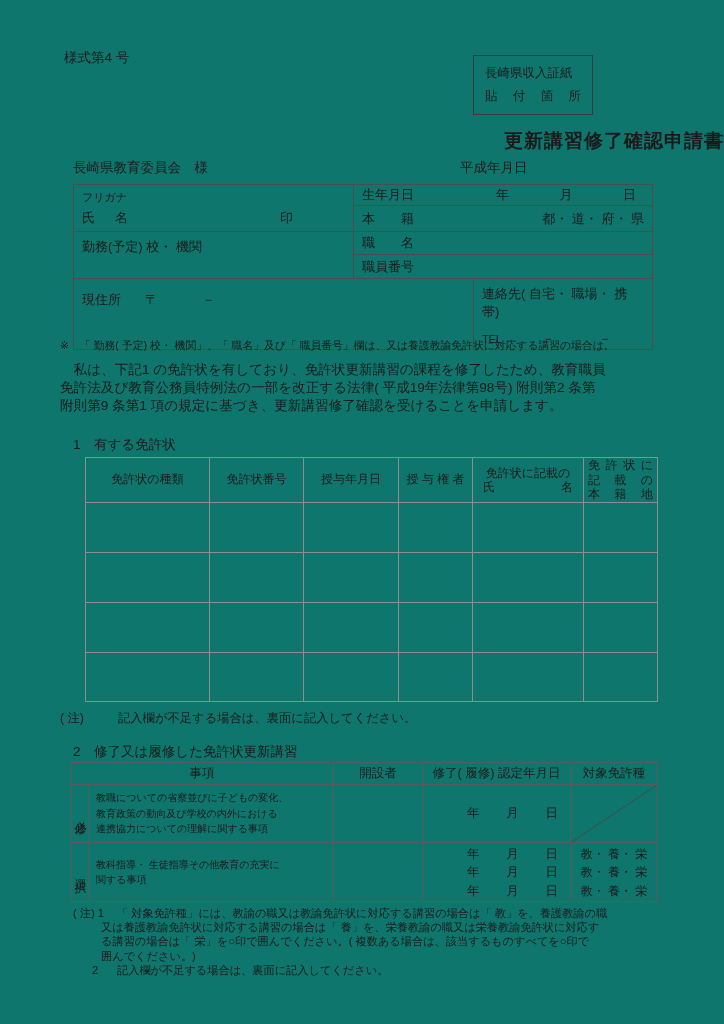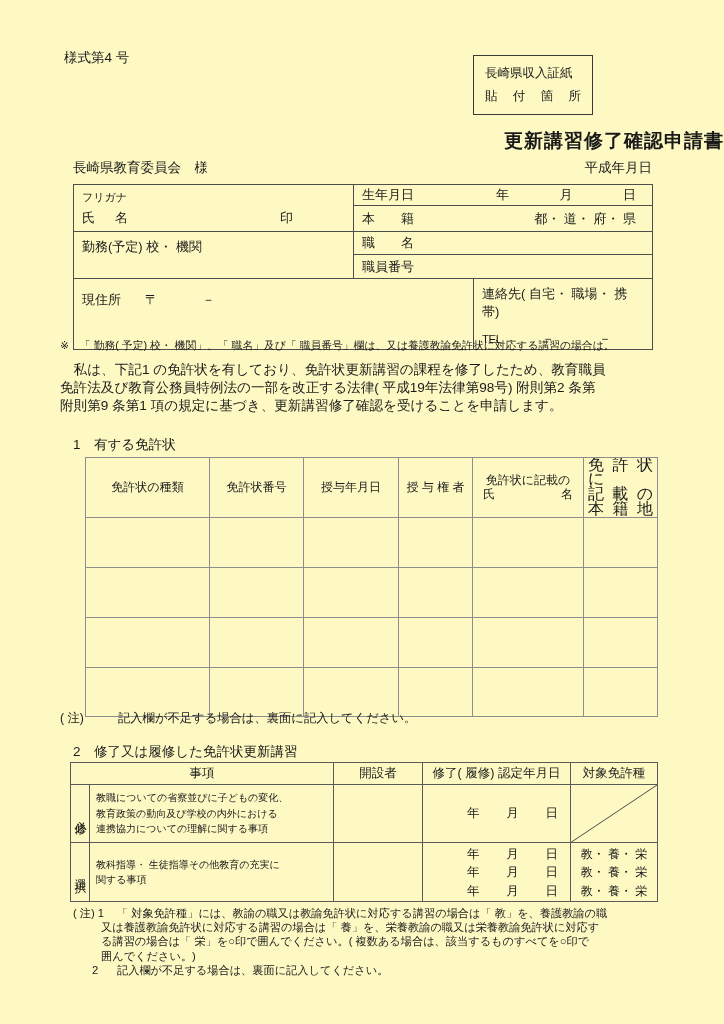--- a/index.html
+++ b/index.html
@@ -1,65 +1,65 @@
 <!DOCTYPE html>
 <html><head>
 <meta charset="utf-8">
 <style>
   html,body{margin:0;padding:0;background:#e8e8e8;}
   .page{
-    position:relative;width:724px;height:1024px;background:#fef9c3;
+    position:relative;width:724px;height:1024px;background:#0f766e;
     font-family:"Liberation Sans","DejaVu Sans",sans-serif;color:#1a1a1a;
     font-size:13px;overflow:hidden;margin:0 auto;
   }
   .abs{position:absolute;}
   .spread{display:inline-block;text-align:justify;text-align-last:justify;}
   
   .form-code{left:64px;top:49px;font-size:13.5px;}
   .stamp-box{
     left:473px;top:55px;width:120px;height:60px;border:1px solid #3a3a3a;
     display:flex;flex-direction:column;justify-content:space-evenly;
     padding:2px 11px;box-sizing:border-box;font-size:12.5px;
   }
   .stamp-line2{width:100%;}
   .doc-title{left:0;top:128px;width:724px;text-align:right;font-size:19px;font-weight:bold;letter-spacing:1px;}
   .addr-row{left:73px;top:159px;width:579px;display:flex;justify-content:space-between;font-size:13.5px;}
-  .top-date{width:192px;display:flex;justify-content:flex-end;}
+  .top-date{width:192px;display:flex;justify-content:flex-start;}
   
   .main-tbl{left:73px;top:184px;border-collapse:collapse;table-layout:fixed;border:1.5px solid #262626;}
   .main-tbl td{border:1px solid #4d4d4d;padding:1px 8px;vertical-align:middle;font-size:13px;overflow:hidden;}
   .furigana{font-size:11px;line-height:13px;margin-top:1px;}
   .name-line{display:flex;align-items:center;margin-top:5px;}
   .w46{width:46px;}
   .w52{width:52px;}
   .seal{margin-left:auto;margin-right:52px;}
   .flexline{display:flex;align-items:center;}
   .date-spread{margin-left:auto;width:140px;display:flex;justify-content:space-between;margin-right:8px;}
-  .right-opt{margin-left:auto;margin-right:8px;}
+  .right-opt{margin-left:auto;}
   .vtop{vertical-align:top !important;padding-top:6px !important;}
   .addr-line{display:flex;align-items:center;margin-top:6px;}
   .postal{margin-left:24px;}
   .pdash{margin-left:44px;}
   .contact-cell{vertical-align:top !important;padding-top:6px !important;}
   .tel-line{display:flex;align-items:center;margin-top:9px;}
   .tel-label{font-size:11.5px;letter-spacing:-0.5px;}
   .tel-d1{margin-left:40px;}
   .tel-d2{margin-left:44px;}
   
   .remark{left:60px;top:339px;width:648px;font-size:10.8px;white-space:nowrap;}
   .paragraph{left:60px;top:361px;width:612px;font-size:13.6px;line-height:17.8px;}
   
   .sec-head{font-size:13.5px;}
   .sec1-head{left:73px;top:436px;}
   .sec2-head{left:73px;top:743px;}
   
   .t1{left:85px;top:457px;border-collapse:collapse;table-layout:fixed;border:1.5px solid #2c2c2c;}
   .t1 th,.t1 td{border:1px solid #8e8e8e;font-weight:normal;padding:0 4px;vertical-align:middle;overflow:hidden;}
   .t1 th{font-size:12px;}
-  .h6line{font-size:16px;line-height:13.5px;width:100%;}
+  .h6line{font-size:12px;line-height:13.5px;width:100%;}
   .h5line1{text-align:center;font-size:12px;line-height:14px;}
   .h5line2{width:100%;padding:0 6px;box-sizing:border-box;font-size:12px;line-height:14px;}
   
   .note-row{display:flex;font-size:12.3px;}
   .note-label{width:58px;flex:none;}
   .t1-note{left:60px;top:710px;width:620px;}
   
   .t2{left:70px;top:762px;border-collapse:collapse;table-layout:fixed;border:1.5px solid #262626;}
   .t2 th,.t2 td{border:1px solid #5a5a5a;font-weight:normal;padding:0;vertical-align:middle;overflow:hidden;}
   .t2 th{font-size:12.5px;}

